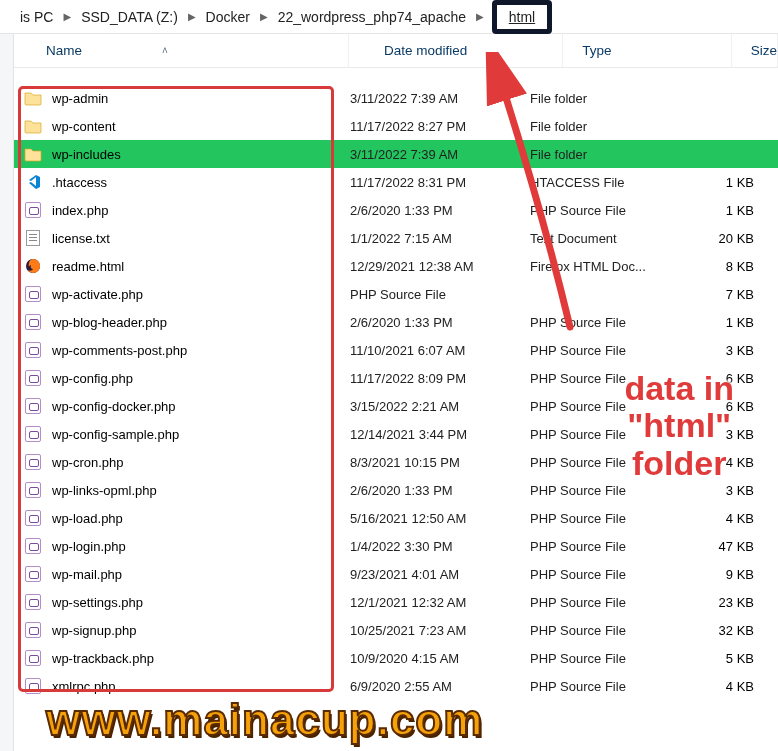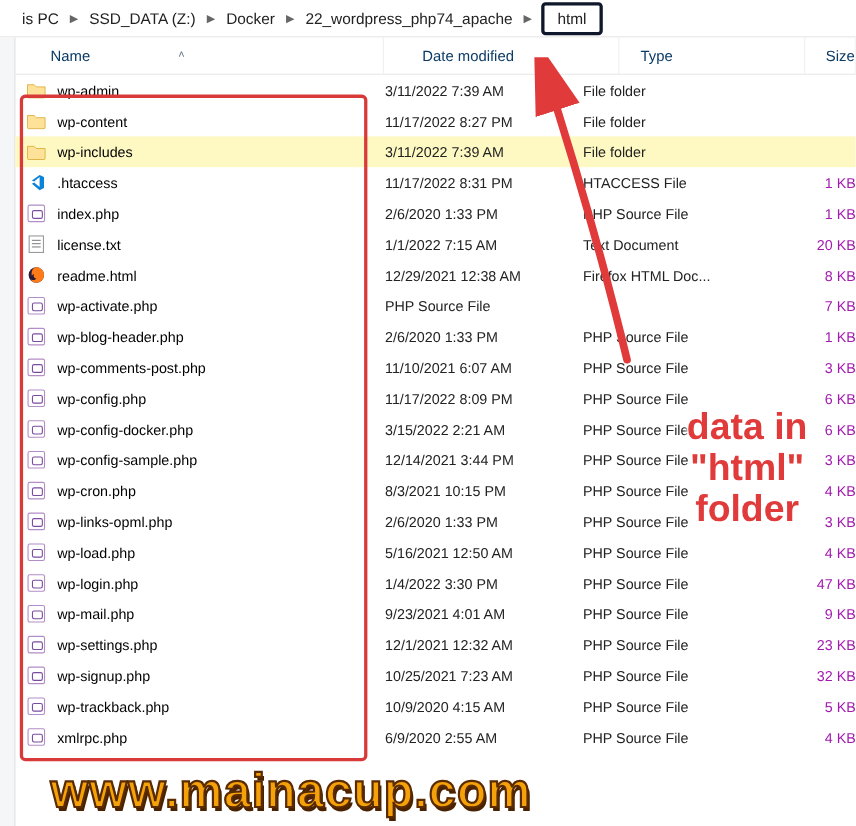--- a/index.html
+++ b/index.html
@@ -21,24 +21,25 @@
     height: 34px;
     border-bottom: 1px solid #e5e5e5;
     font-size: 14px;
     color: #222;
     gap: 6px;
     white-space: nowrap;
   }
   .breadcrumb .sep { color: #666; font-size: 10px; }
   .breadcrumb .crumb { padding: 2px 4px; }
   .breadcrumb .hl-box {
-    border: 3px solid #0f172a;
+    border: 5px solid #0f172a;
     border-radius: 4px;
     padding: 4px 12px;
     margin-left: 2px;
+    text-decoration: underline;
   }
   .header-row {
     display: flex;
     align-items: center;
     height: 34px;
     border-bottom: 1px solid #e7e9ec;
     color: #0a3a66;
     font-size: 13.5px;
     gap: 19px;
   }
@@ -57,31 +58,31 @@
   }
   .header-row .col-name { padding-left: 32px; justify-content: flex-start; gap:80px;}
   .sort-ind { color:#5c6f82; font-size:10px;}
   .filelist { position: relative; }
   .row {
     display: flex;
     align-items: center;
     height: 28px;
     padding-left: 10px;
   }
-  .row.selected { background: #fef9c3; }
+  .row.selected { background: #22c55e; }
   .row .icon {
     width: 18px; height:18px;
     margin-right: 10px;
     display:flex; align-items:center; justify-content:center;
     flex: 0 0 18px;
   }
   .row .nm { width: 298px; white-space: nowrap; overflow: hidden; text-overflow: ellipsis;}
   .row .dt { width: 180px; color:#222;}
   .row .tp { width: 150px; color:#222; white-space:nowrap; overflow:hidden; text-overflow:ellipsis;}
-  .row .sz { flex:1; color:#a21caf; text-align:right; }
+  .row .sz { flex:1; color:#000000; text-align:right; padding-right:24px;}
   
   .ico-folder svg { width:18px; height:16px;}
   .ico-php { background:#fff; border:1px solid #b38dc8; border-radius:2px; width:16px;height:16px; position:relative;}
   .ico-php::after{content:"";position:absolute;left:3px;top:4px;width:8px;height:6px;border:1.5px solid #7a4ca0;border-radius:2px;}
   .ico-txt { background:#fff;border:1px solid #999;width:14px;height:16px;position:relative;}
   .ico-txt::before{content:"";position:absolute;left:2px;top:3px;width:8px;height:1px;background:#888;box-shadow:0 3px 0 #888,0 6px 0 #888;}
   .ico-vs { width:16px;height:16px;}
   .ico-ff { width:16px;height:16px;}
   
   .red-box {
@@ -165,21 +166,21 @@
     <span>Date modified</span>
   </div>
   <div class="col-type">
     <span>Type</span>
   </div>
   <div class="col-size">
     <span>Size</span>
   </div>
 </div>
 
-<div class="filelist" id="filelist" style="padding-left:14px;">
+<div class="filelist" id="filelist" style="padding-left:14px;margin-top:16px;">
     <div class="row">
       <span class="icon ico-folder">
         <svg viewBox="0 0 18 16">
           <path d="M1 3h6l2 2h8v9a1 1 0 0 1-1 1H2a1 1 0 0 1-1-1V3z" fill="#ffe29a" stroke="#d7a828" stroke-width="0.7"></path>
         </svg>
       </span>
       <span class="nm">wp-admin</span>
       <span class="dt">3/11/2022 7:39 AM</span>
       <span class="tp">File folder</span>
       <span class="sz"></span>

